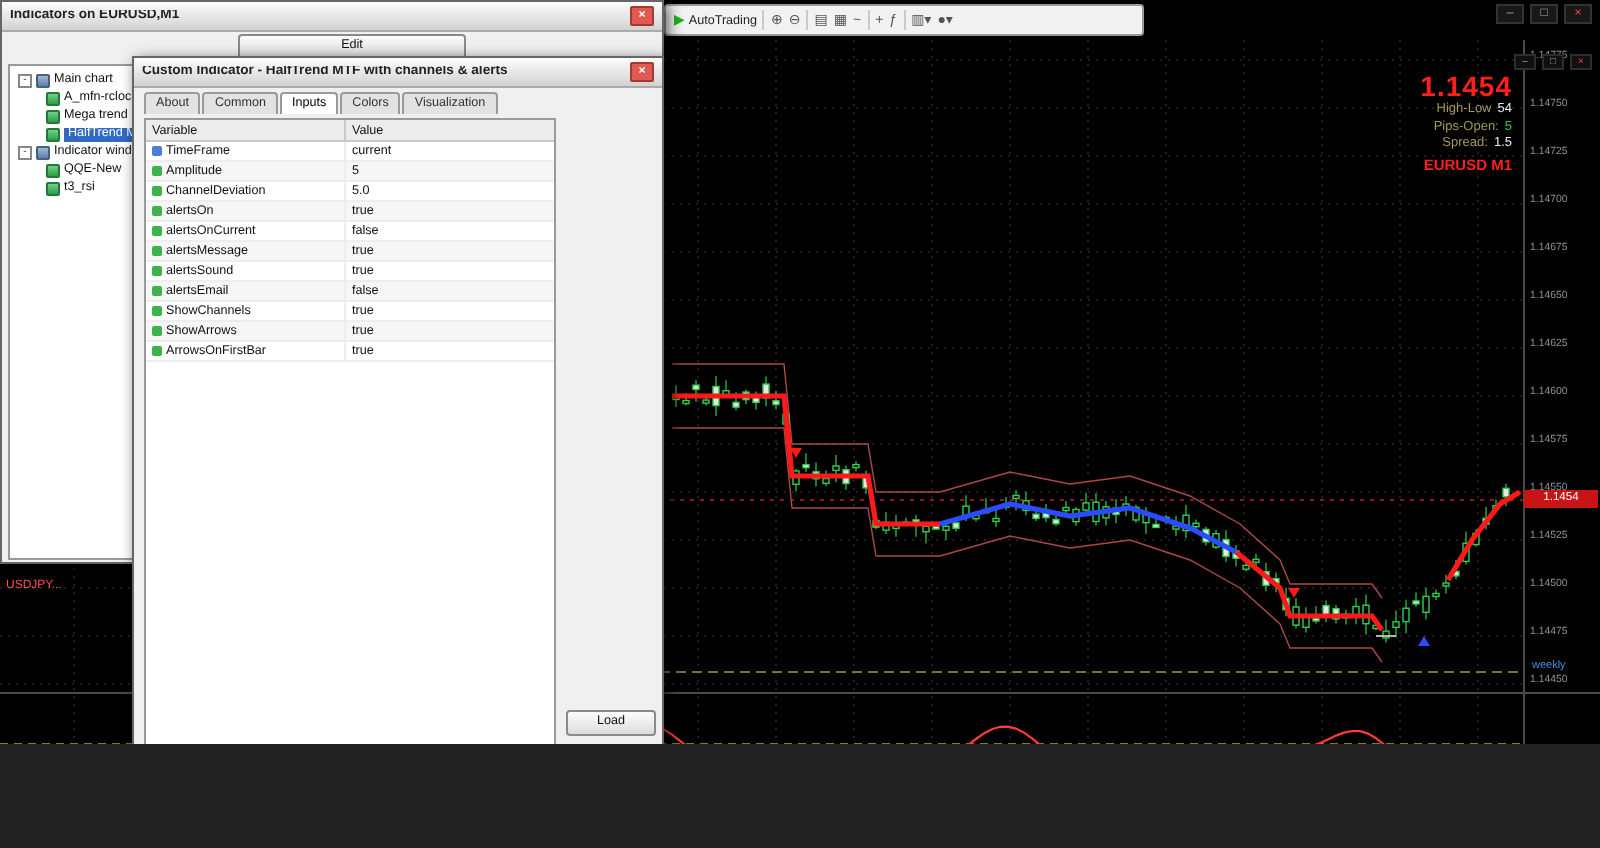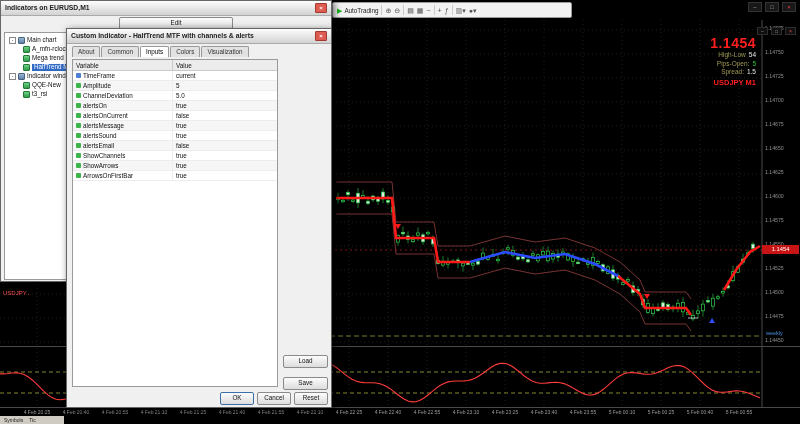--- a/index.html
+++ b/index.html
@@ -1,16 +1,16 @@
 <!DOCTYPE html>
 <html><head>
 <meta charset="utf-8">
 <style>
   html,body{margin:0;padding:0;background:#222;}
-  .app{position:relative;width:800px;height:424px;background:#000;overflow:hidden;
+  .app{position:relative;width:800px;height:372px;background:#000;overflow:hidden;
        font-family:"Liberation Sans",sans-serif;-webkit-font-smoothing:antialiased;}
   .app *{box-sizing:border-box;}
 
   
   #chart-svg{position:absolute;left:0;top:0;z-index:0;}
   #axis-layer{position:absolute;inset:0;z-index:1;pointer-events:none;}
   .pal{position:absolute;left:765px;font-size:5.2px;color:#8f8f8f;line-height:1;}
   #timeline-layer{position:absolute;left:0;top:408px;width:800px;height:12px;z-index:1;}
   .tml{position:absolute;top:2px;width:38px;text-align:center;font-size:5px;color:#9a9a9a;line-height:1;white-space:nowrap;}
   .ptag{position:absolute;left:762px;top:245px;width:37px;height:9px;background:#c81414;color:#fff;
@@ -413,21 +413,21 @@
     <div class="pp-row">
       <span class="pp-label">High-Low</span><span class="pp-val" style="color: rgb(232, 232, 232);">54</span>
     </div>
     <div class="pp-row">
       <span class="pp-label">Pips-Open:</span><span class="pp-val" style="color: rgb(46, 204, 64);">5</span>
     </div>
     <div class="pp-row">
       <span class="pp-label">Spread:</span><span class="pp-val" style="color: rgb(232, 232, 232);">1.5</span>
     </div>
     <div class="pp-sym">
-      <span>USDJPY</span>
+      <span>EURUSD</span>
       <span>M1</span>
     </div>
   </div>
 
   <div class="dlg dlg1">
     <div class="dlg-title">
       <span class="dlg-title-text">Indicators on EURUSD,M1</span>
       <span class="dlg-close">×</span>
     </div>
     <div class="list" id="tree">

